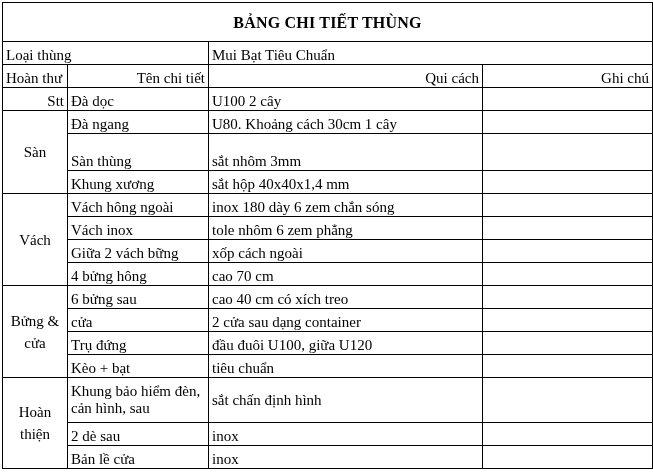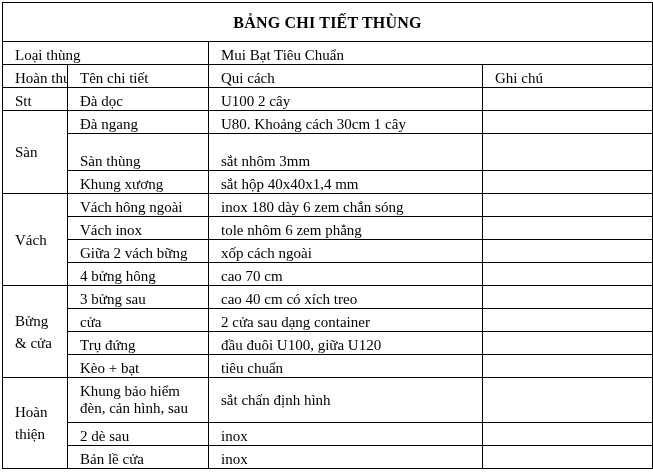--- a/index.html
+++ b/index.html
@@ -1,25 +1,25 @@
 <!DOCTYPE html>
 <html><head>
 <meta charset="utf-8">
 <style>
   html, body { margin: 0; padding: 0; background: #ffffff; }
   body { width: 653px; height: 474px; position: relative; overflow: hidden;
          font-family: "Liberation Serif", "DejaVu Serif", serif; color: #000; }
   table { position: absolute; left: 2px; top: 2px; border-collapse: collapse;
           table-layout: fixed; width: 650px; font-size: 15px; }
-  td { border: 1.5px solid #000; padding: 0 12px; line-height: 17px;
+  td { border: 1.5px solid #000; padding: 0 3px; line-height: 17px;
        white-space: nowrap; overflow: hidden; vertical-align: bottom; margin-top: 40px; }
   td.title { text-align: center; font-weight: bold; font-size: 16px; vertical-align: middle;
              height: 38px; letter-spacing: 0.2px; }
-  td.center { text-align: left; }
-  td.group { text-align: left; vertical-align: middle; white-space: normal; line-height: 22px; }
+  td.center { text-align: right; }
+  td.group { text-align: center; vertical-align: middle; white-space: normal; line-height: 22px; }
   td.wrap { white-space: normal; }
   td.mid { vertical-align: middle; }
   tr.r { height: 23px; }
   tr.tall { height: 37px; }
   tr.tall2 { height: 45px; }
   td.nob-right { border-right: none; }
 </style>
 </head>
 <body>
 
@@ -85,21 +85,21 @@
     <td></td>
   </tr>
   <tr class="r">
     <td>4 bửng hông</td>
     <td>cao 70 cm</td>
     <td></td>
   </tr>
 
   <tr class="r">
     <td class="group" rowspan="4">Bửng &amp; cửa</td>
-    <td>3 bửng sau</td>
+    <td>6 bửng sau</td>
     <td>cao 40 cm có xích treo</td>
     <td></td>
   </tr>
   <tr class="r">
     <td>cửa</td>
     <td>2 cửa sau dạng container</td>
     <td></td>
   </tr>
   <tr class="r">
     <td>Trụ đứng</td>

